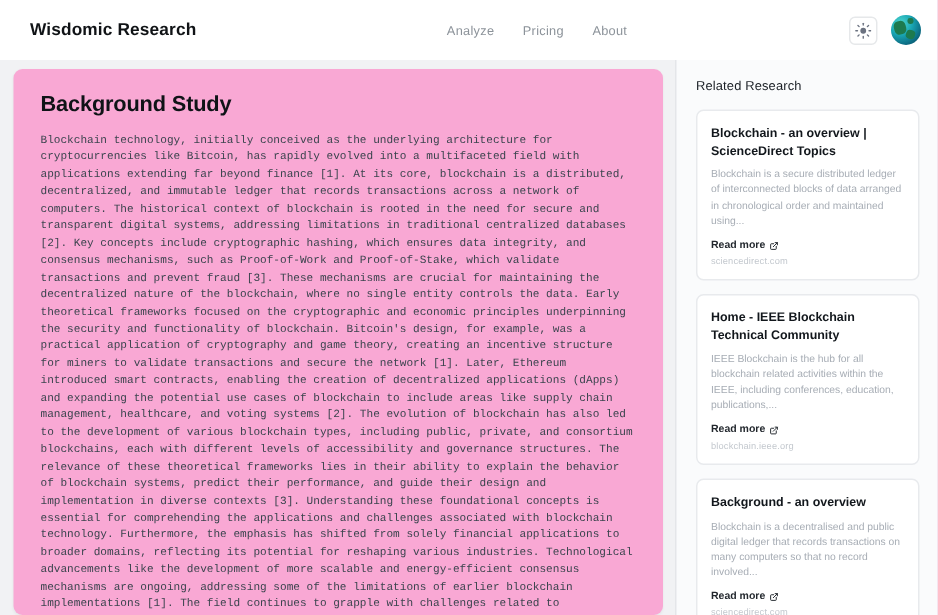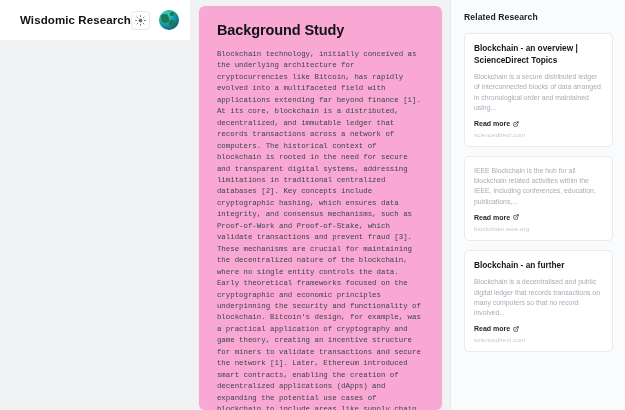--- a/index.html
+++ b/index.html
@@ -4,21 +4,21 @@
 <title>Wisdomic Research</title>
 <style>
   * { box-sizing: border-box; margin: 0; padding: 0; }
   html, body {
     width: 625px; height: 410px;
     overflow: hidden;
     background: #f1f2f4;
     font-family: "Liberation Sans", sans-serif;
     -webkit-font-smoothing: antialiased;
   }
-  .app { width: 625px; height: 410px; display: flex; flex-direction: row; background: #f1f2f4; }
+  .app { width: 625px; height: 410px; display: flex; flex-direction: column; background: #f1f2f4; }
 
   
   .header {
     height: 40px; flex: 0 0 40px;
     background: #ffffff;
     display: flex; align-items: center;
     padding: 0 11px 0 20px;
     position: relative; z-index: 5;
   }
   .brand { font-size: 11.5px; font-weight: bold; color: #101316; letter-spacing: .1px; white-space: nowrap; }
@@ -54,39 +54,44 @@
   .doc-body { font-size: 7.4px; line-height: 11.45px; color: #3b444e; text-align: left; font-family: Liberation Mono, monospace; }
 
   
   .sidebar {
     flex: 0 0 175px; width: 175px;
     background: #fafbfc;
     border-left: 1px solid #e4e6e9;
     padding: 12px 12px 0 13px;
     overflow: hidden;
   }
-  .side-title { font-size: 8.6px; font-weight: bold; color: #1a1f25; margin-bottom: 11px; letter-spacing: .1px; }
+  .side-title { font-size: 8.6px; font-weight: normal; color: #1a1f25; margin-bottom: 11px; letter-spacing: .1px; }
   .card {
     background: #ffffff; border: 1px solid #e8eaed; border-radius: 5px;
     padding: 9px 9px 8px 9px; margin-bottom: 9px;
   }
   .card-title { font-size: 8.3px; font-weight: bold; color: #12171c; line-height: 11.6px; margin-bottom: 6px; }
   .card-snippet { font-size: 6.9px; line-height: 10.2px; color: #a7adb5; margin-bottom: 7px; }
   .read-more { display: flex; align-items: center; gap: 3px; font-size: 7px; color: #23282e; font-weight: bold; cursor: pointer; }
   .card-domain { font-size: 6.2px; color: #c3c8ce; margin-top: 4px; letter-spacing: .1px; }
   svg { display: block; }
 </style>
 </head>
 <body>
 
 <div class="app">
 
   <div class="header">
     <div class="brand">Wisdomic Research</div>
 
+    <div class="nav">
+      <a href="#">Analyze</a>
+      <a href="#">Pricing</a>
+      <a href="#">About</a>
+    </div>
 
     <div class="header-right">
       <div class="icon-btn">
         <svg width="11" height="11" viewBox="0 0 24 24" fill="none" stroke="#6b7280" stroke-width="2" stroke-linecap="round">
           <circle cx="12" cy="12" r="4.2" fill="#6b7280" stroke="none"></circle>
           <line x1="12" y1="1.2" x2="12" y2="3.6"></line>
           <line x1="12" y1="20.4" x2="12" y2="22.8"></line>
           <line x1="1.2" y1="12" x2="3.6" y2="12"></line>
           <line x1="20.4" y1="12" x2="22.8" y2="12"></line>
           <line x1="4.3" y1="4.3" x2="6" y2="6"></line>
@@ -123,34 +128,35 @@
           <svg width="6" height="6" viewBox="0 0 24 24" fill="none" stroke="#23282e" stroke-width="2.6" stroke-linecap="round" stroke-linejoin="round">
             <path d="M18 13v6a2 2 0 0 1-2 2H5a2 2 0 0 1-2-2V8a2 2 0 0 1 2-2h6"></path>
             <polyline points="15 3 21 3 21 9"></polyline>
             <line x1="10" y1="14" x2="21" y2="3"></line>
           </svg>
         </div>
         <div class="card-domain">sciencedirect.com</div>
       </div>
 
       <div class="card">
+        <div class="card-title">Home - IEEE Blockchain Technical Community</div>
         <div class="card-snippet">IEEE Blockchain is the hub for all blockchain related activities within the IEEE, including conferences, education, publications,...</div>
         <div class="read-more">
           <span>Read more</span>
           <svg width="6" height="6" viewBox="0 0 24 24" fill="none" stroke="#23282e" stroke-width="2.6" stroke-linecap="round" stroke-linejoin="round">
             <path d="M18 13v6a2 2 0 0 1-2 2H5a2 2 0 0 1-2-2V8a2 2 0 0 1 2-2h6"></path>
             <polyline points="15 3 21 3 21 9"></polyline>
             <line x1="10" y1="14" x2="21" y2="3"></line>
           </svg>
         </div>
         <div class="card-domain">blockchain.ieee.org</div>
       </div>
 
       <div class="card">
-        <div class="card-title">Blockchain - an further</div>
+        <div class="card-title">Background - an overview</div>
         <div class="card-snippet">Blockchain is a decentralised and public digital ledger that records transactions on many computers so that no record involved...</div>
         <div class="read-more">
           <span>Read more</span>
           <svg width="6" height="6" viewBox="0 0 24 24" fill="none" stroke="#23282e" stroke-width="2.6" stroke-linecap="round" stroke-linejoin="round">
             <path d="M18 13v6a2 2 0 0 1-2 2H5a2 2 0 0 1-2-2V8a2 2 0 0 1 2-2h6"></path>
             <polyline points="15 3 21 3 21 9"></polyline>
             <line x1="10" y1="14" x2="21" y2="3"></line>
           </svg>
         </div>
         <div class="card-domain">sciencedirect.com</div>

